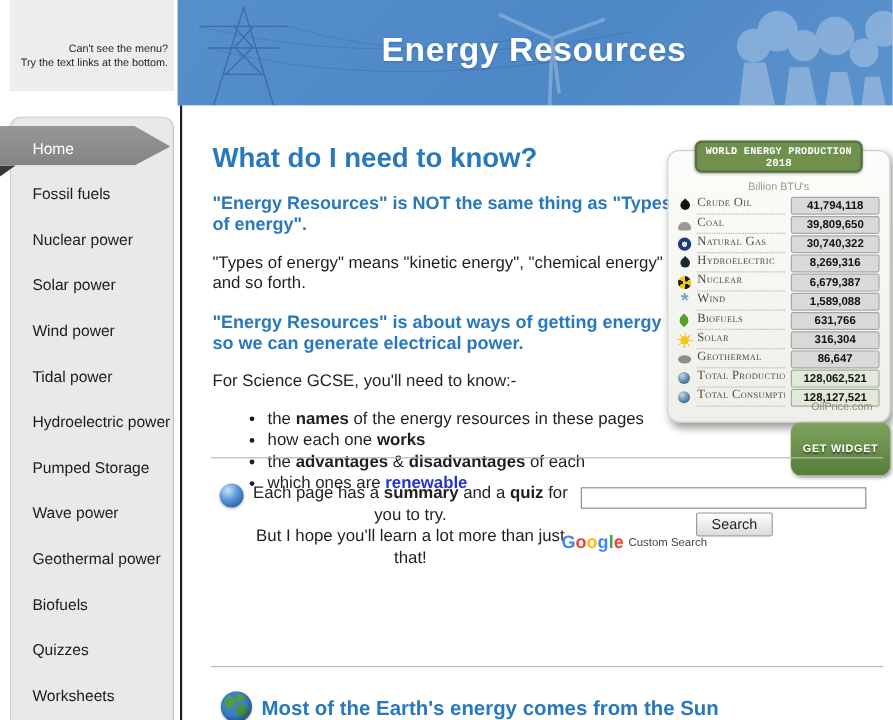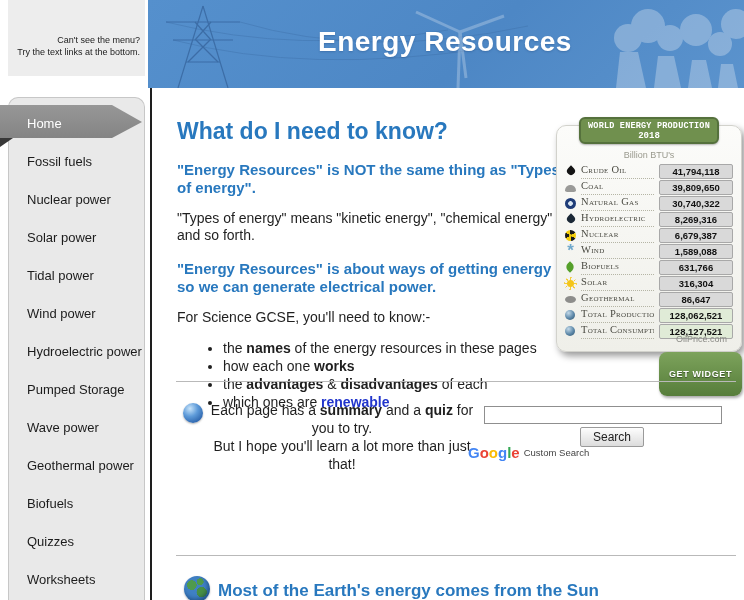--- a/index.html
+++ b/index.html
@@ -150,24 +150,24 @@
         <div class="side-item">
           <span class="lbl">Fossil fuels</span>
         </div>
         <div class="side-item">
           <span class="lbl">Nuclear power</span>
         </div>
         <div class="side-item">
           <span class="lbl">Solar power</span>
         </div>
         <div class="side-item">
+          <span class="lbl">Wind power</span>
+        </div>
+        <div class="side-item">
           <span class="lbl">Tidal power</span>
-        </div>
-        <div class="side-item">
-          <span class="lbl">Wind power</span>
         </div>
         <div class="side-item">
           <span class="lbl">Hydroelectric power</span>
         </div>
         <div class="side-item">
           <span class="lbl">Pumped Storage</span>
         </div>
         <div class="side-item">
           <span class="lbl">Wave power</span>
         </div>

